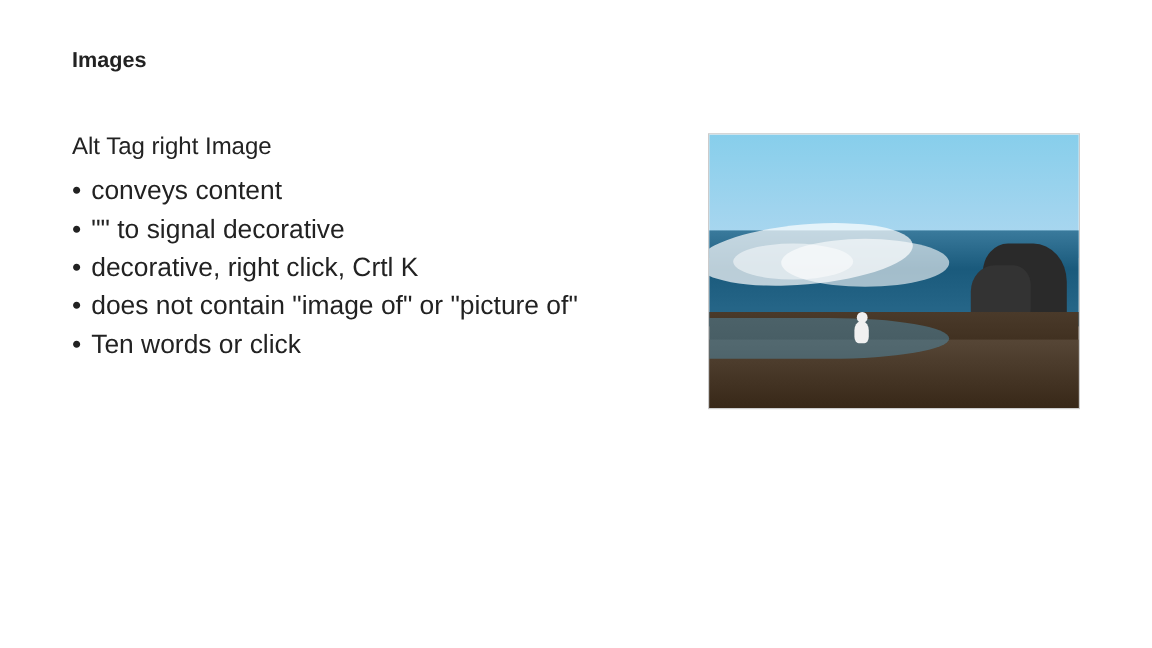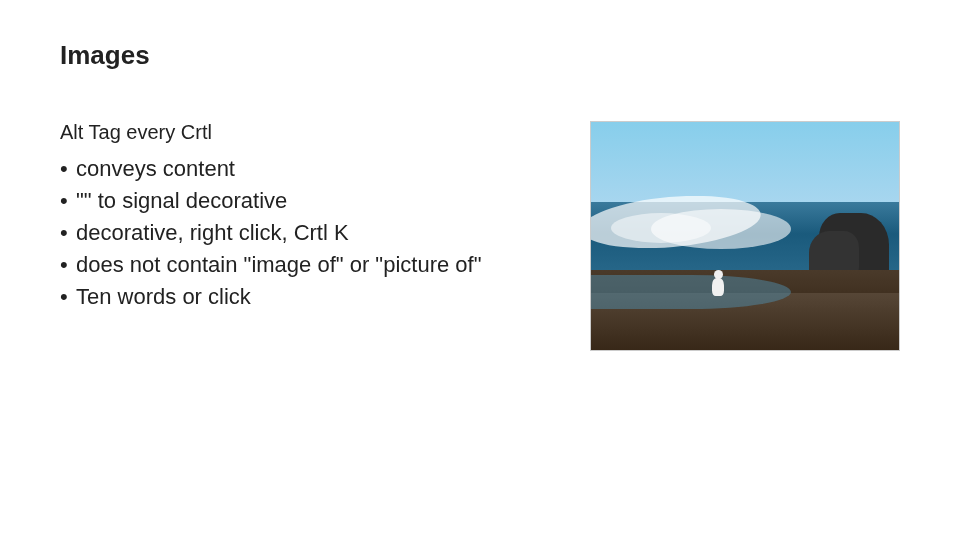--- a/index.html
+++ b/index.html
@@ -18,21 +18,21 @@
 
     .slide {
       width: 960px;
       height: 540px;
       background: #ffffff;
       padding: 40px 60px;
       position: relative;
     }
 
     .slide-title {
-      font-size: 26px;
+      font-size: 18px;
       font-weight: bold;
       color: #222;
       margin-bottom: 50px;
     }
 
     .content-area {
       display: flex;
       align-items: flex-start;
       gap: 60px;
     }
@@ -215,21 +215,21 @@
   </style>
 </head>
 <body>
 
 <div class="slide">
   <div class="slide-title">Images</div>
 
   <div class="content-area">
     <div class="text-block">
       <div class="main-heading">
-        <strong>Alt Tag</strong><span> every Crtl</span>
+        <strong>Alt Tag</strong><span> right Image</span>
       </div>
       <ul class="bullet-list">
         <li>conveys content</li>
         <li>"" to signal decorative</li>
         <li>decorative,  right click, Crtl K</li>
         <li>does  not contain "image of" or "picture of"</li>
         <li>Ten words or click</li>
       </ul>
     </div>
 

